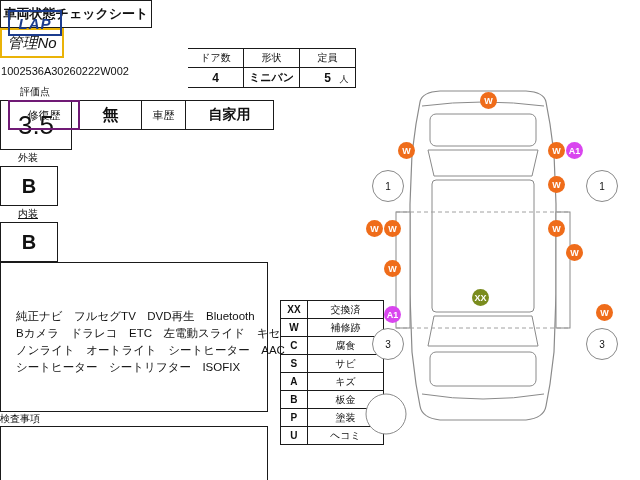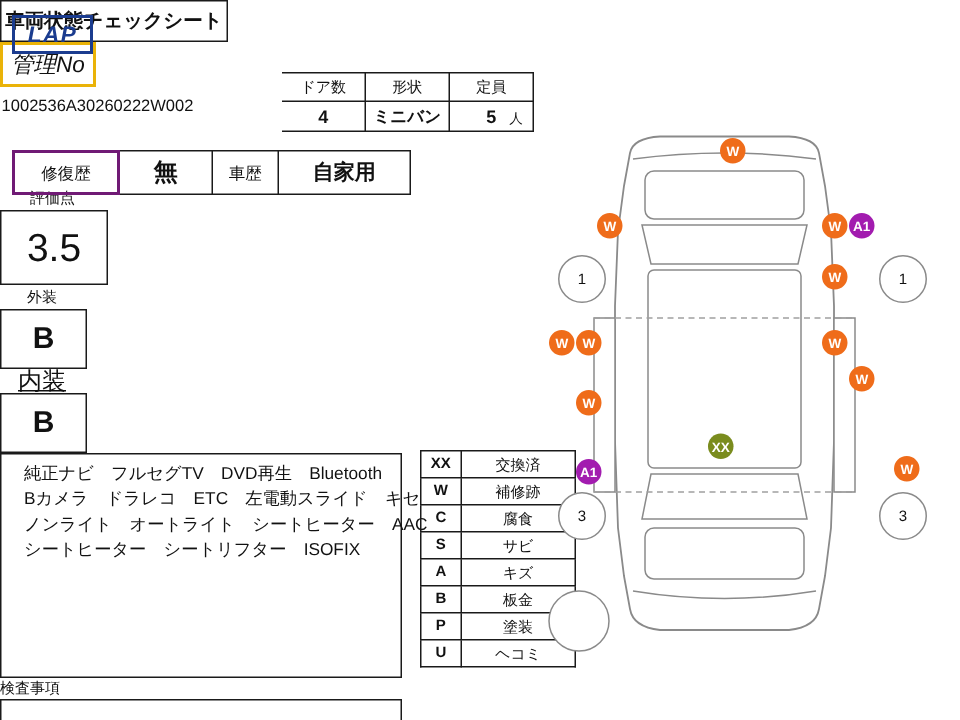--- a/index.html
+++ b/index.html
@@ -7,25 +7,25 @@
   #sheet{position:relative;width:640px;height:392px;}
   .bx{position:absolute;box-sizing:border-box;border:1px solid #1a1a1a;}
   .lbl{position:absolute;box-sizing:border-box;display:flex;align-items:center;justify-content:center;font-size:10px;}
 
   
   #logo{left:8px;top:10px;width:54px;height:26px;border:2px solid #1b3c8f;display:flex;align-items:center;justify-content:center;}
   #logo span{color:#1b3c8f;font-weight:bold;font-size:15px;letter-spacing:1px;font-style:italic;}
   #title-box{left:66px;top:10px;width:150px;height:26px;border:1px solid #1a1a1a;display:flex;align-items:center;justify-content:center;font-size:13px;font-weight:bold;}
   #kanri-label{left:218px;top:10px;width:60px;height:26px;border:2px solid #eab308;display:flex;align-items:center;justify-content:center;font-size:15px;font-style:italic;}
   #kanri-val{left:278px;top:10px;width:130px;height:26px;display:flex;align-items:center;justify-content:center;font-size:11px;}
-  #score-label{left:408px;top:6px;width:70px;height:16px;display:flex;align-items:center;justify-content:center;font-size:10px;margin-top:40px;}
+  #score-label{left:408px;top:6px;width:70px;height:16px;display:flex;align-items:center;justify-content:center;font-size:10px;}
   #score-box{left:408px;top:22px;width:70px;height:48px;border:1px solid #1a1a1a;display:flex;align-items:center;justify-content:center;font-size:26px;font-weight:normal;}
   #ext-label{left:484px;top:30px;width:56px;height:16px;display:flex;align-items:center;justify-content:center;font-size:10px;}
   #ext-box{left:484px;top:46px;width:56px;height:38px;border:1px solid #1a1a1a;display:flex;align-items:center;justify-content:center;font-size:20px;font-weight:bold;}
-  #int-label{left:548px;top:30px;width:56px;height:16px;display:flex;align-items:center;justify-content:center;font-size:16px;text-decoration:underline;}
+  #int-label{left:548px;top:30px;width:56px;height:16px;display:flex;align-items:center;justify-content:center;font-size:10px;text-decoration:underline;}
   #int-box{left:548px;top:46px;width:56px;height:38px;border:1px solid #1a1a1a;display:flex;align-items:center;justify-content:center;font-size:20px;font-weight:bold;}
 
   
   #car-label{left:8px;top:48px;width:36px;height:40px;border:1px solid #1a1a1a;font-size:10px;}
   #car-name{left:44px;top:48px;width:144px;height:40px;border:1px solid #1a1a1a;border-left:none;font-size:16px;font-weight:bold;}
   #door-label{left:188px;top:48px;width:56px;height:20px;border:1px solid #1a1a1a;border-left:none;font-size:10px;}
   #shape-label{left:244px;top:48px;width:56px;height:20px;border:1px solid #1a1a1a;border-left:none;font-size:10px;}
   #seat-label{left:300px;top:48px;width:56px;height:20px;border:1px solid #1a1a1a;border-left:none;font-size:10px;}
   #door-val{left:188px;top:68px;width:56px;height:20px;border:1px solid #1a1a1a;border-left:none;border-top:none;font-size:12px;font-weight:bold;}
   #shape-val{left:244px;top:68px;width:56px;height:20px;border:1px solid #1a1a1a;border-left:none;border-top:none;font-size:11px;font-weight:bold;}
@@ -52,21 +52,21 @@
   #legend td.code{width:26px;font-weight:bold;}
   #legend td.desc{width:76px;}
 
   
   #footer{position:absolute;left:8px;top:440px;width:624px;font-size:10.5px;}
 
   
   #diagram{position:absolute;left:350px;top:84px;width:286px;height:352px;}
   .mark{position:absolute;border-radius:50%;display:flex;align-items:center;justify-content:center;font-size:9px;font-weight:bold;color:#fff;}
   .m-orange{background:#ef6c1a;width:17px;height:17px;}
-  .m-red{background:#a21caf;width:17px;height:17px;}
+  .m-red{background:#d946ef;width:17px;height:17px;}
   .m-green{background:#7a8c1e;width:17px;height:17px;}
   .m-wheel{background:#fff;border:1px solid #8a8a8a;color:#111;width:30px;height:30px;font-size:10px;font-weight:normal;}
 </style>
 </head>
 <body>
 
 <div id="sheet">
 
   <div id="logo" class="bx">
     <span>LAP</span>

